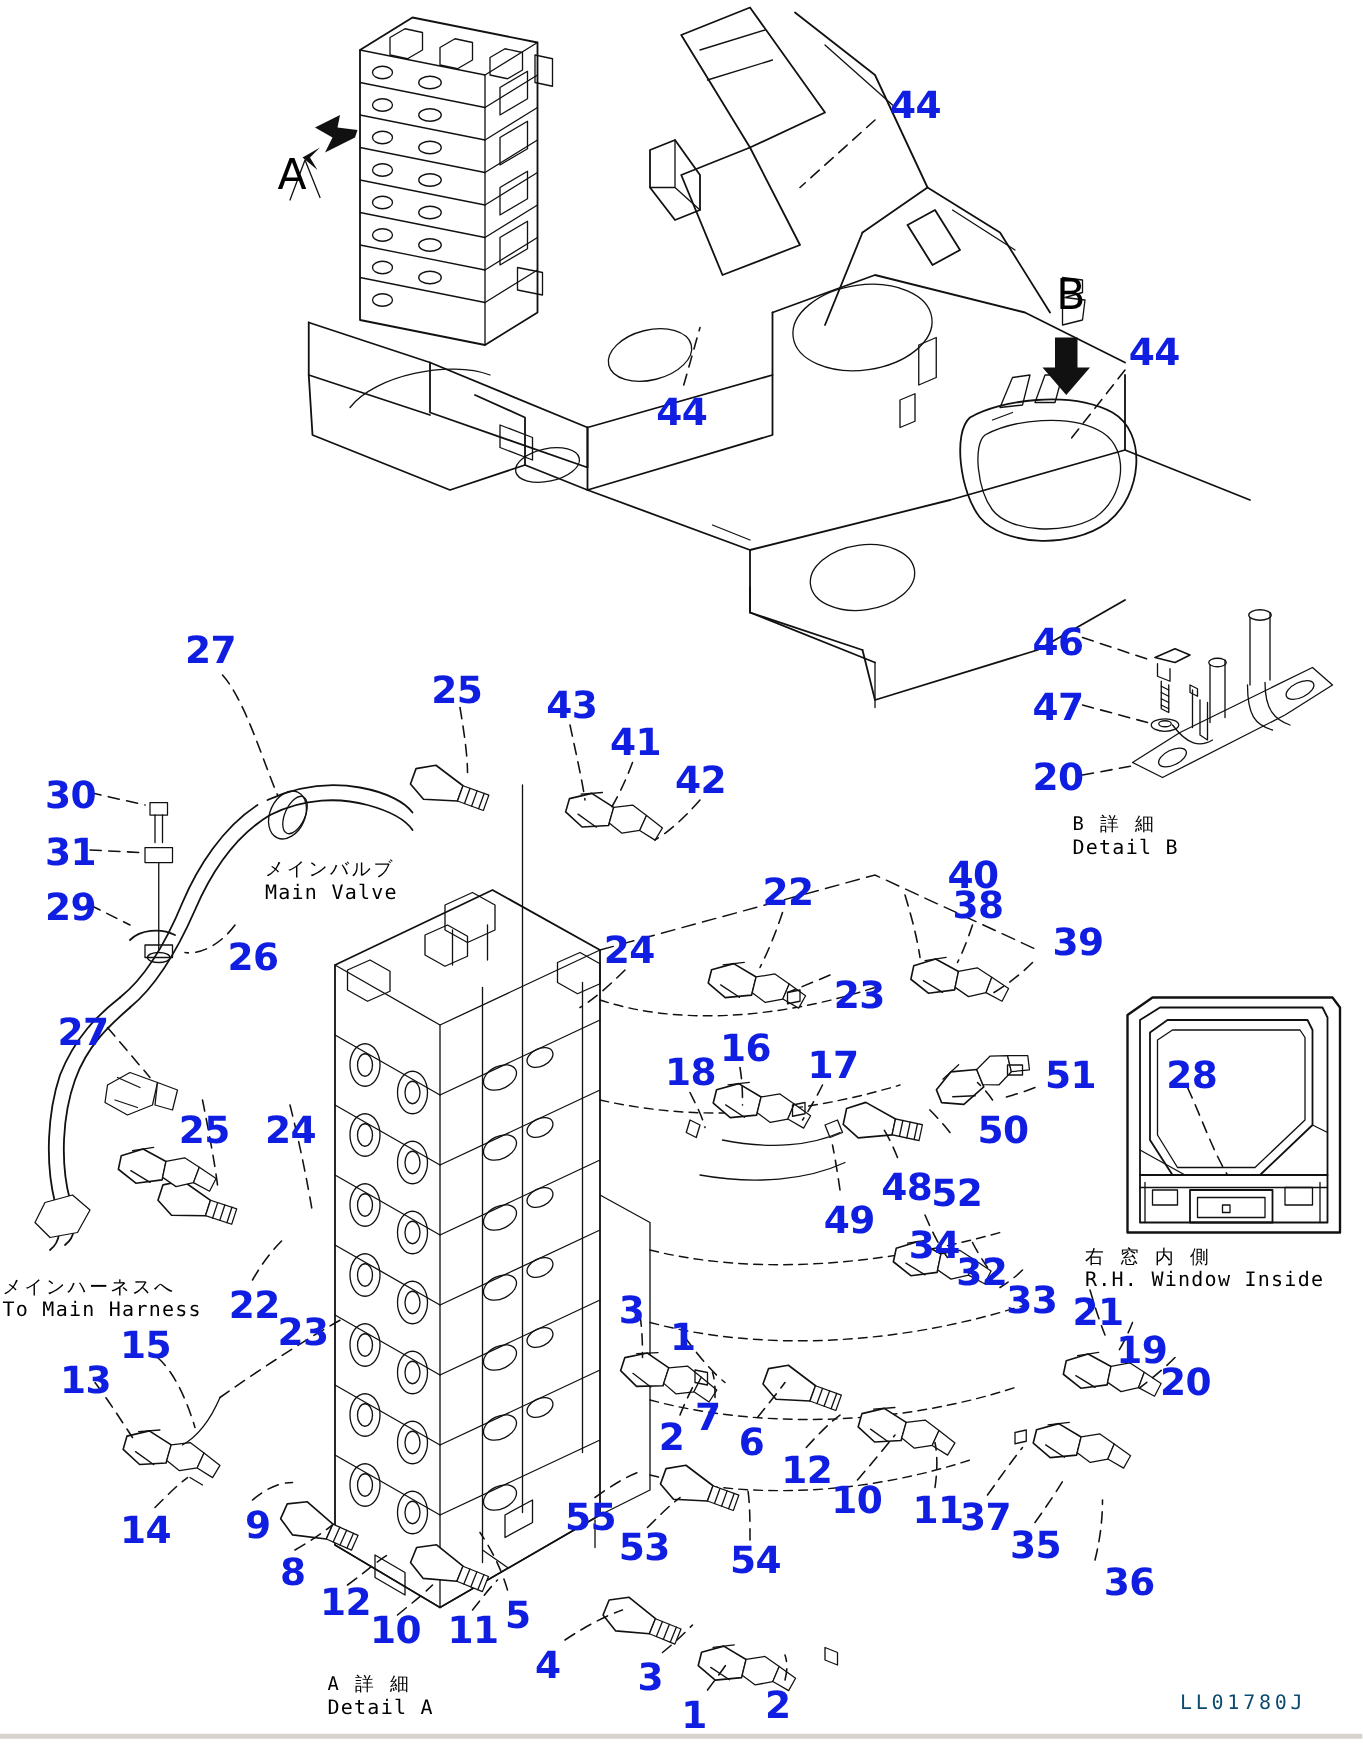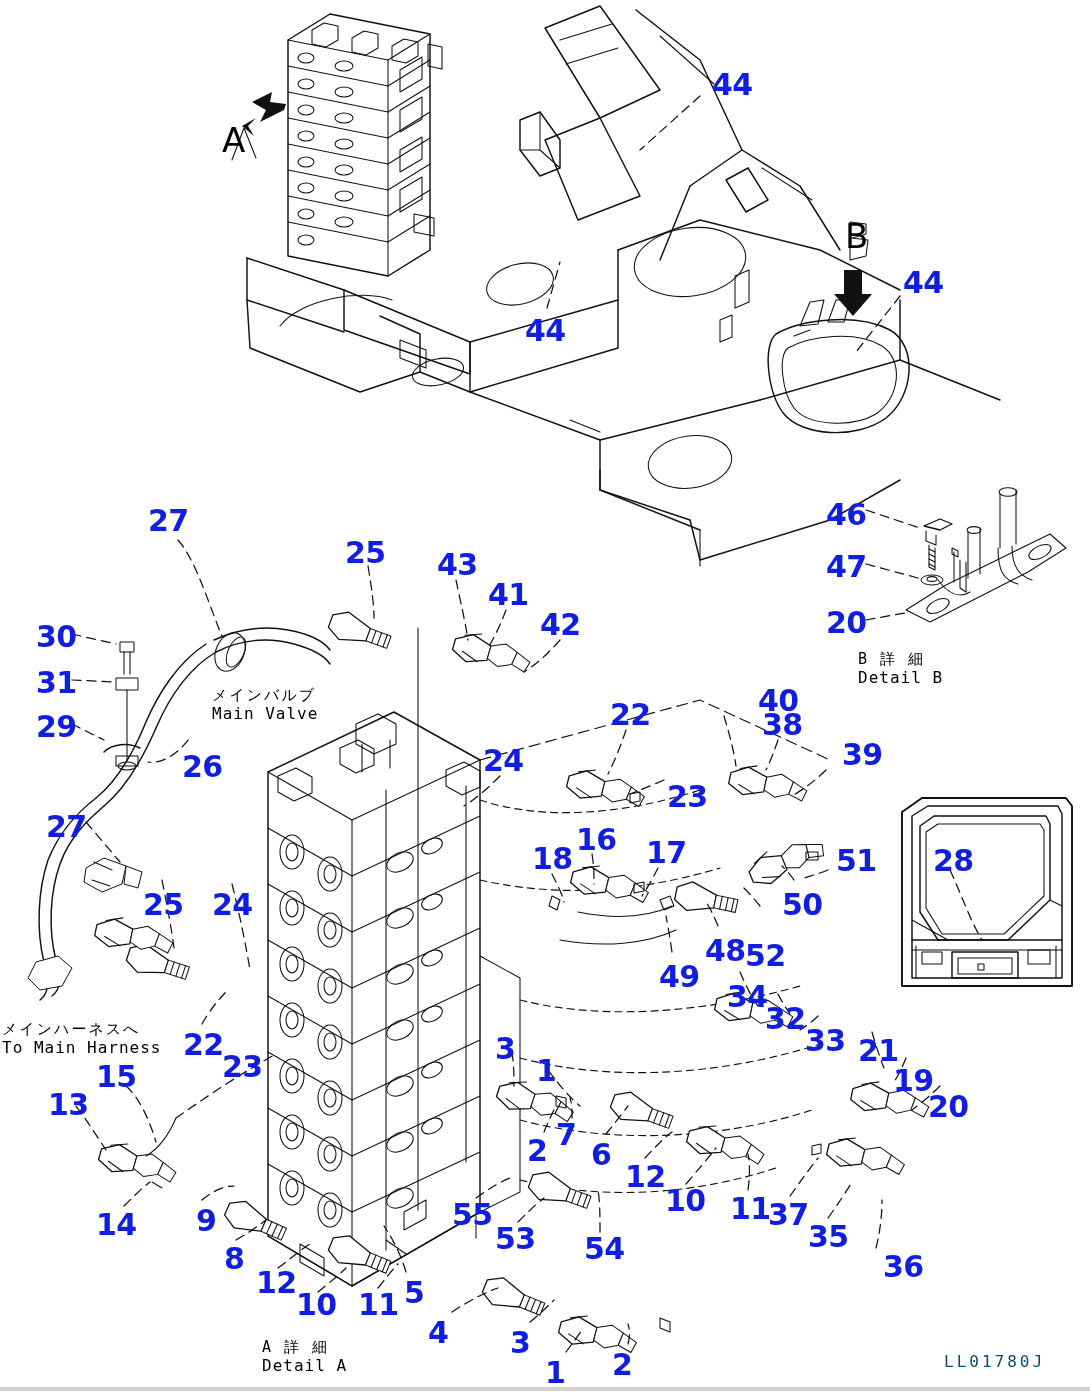--- a/index.html
+++ b/index.html
@@ -464,20 +464,24 @@
   <div class="cap" style="left:2px;top:1020px;">
     <span class="jp">メインハーネスへ</span>
     <span class="en">To Main Harness</span>
   </div>
 
   <div class="cap ctr" style="left:858px;top:650px;width:134px;">
     <span class="jp">B 詳 細</span>
     <span class="en">Detail B</span>
   </div>
 
+  <div class="cap ctr" style="left:868px;top:996px;width:218px;">
+    <span class="jp">右 窓 内 側</span>
+    <span class="en">R.H. Window Inside</span>
+  </div>
 
   <div class="cap ctr" style="left:262px;top:1338px;width:148px;">
     <span class="jp">A 詳 細</span>
     <span class="en">Detail A</span>
   </div>
 
   <div class="docid" style="left:944px;top:1352px;">LL01780J</div>
 
   <div id="callout-layer">
       <div class="callout" style="left: 712px; top: 70px;">44</div>

